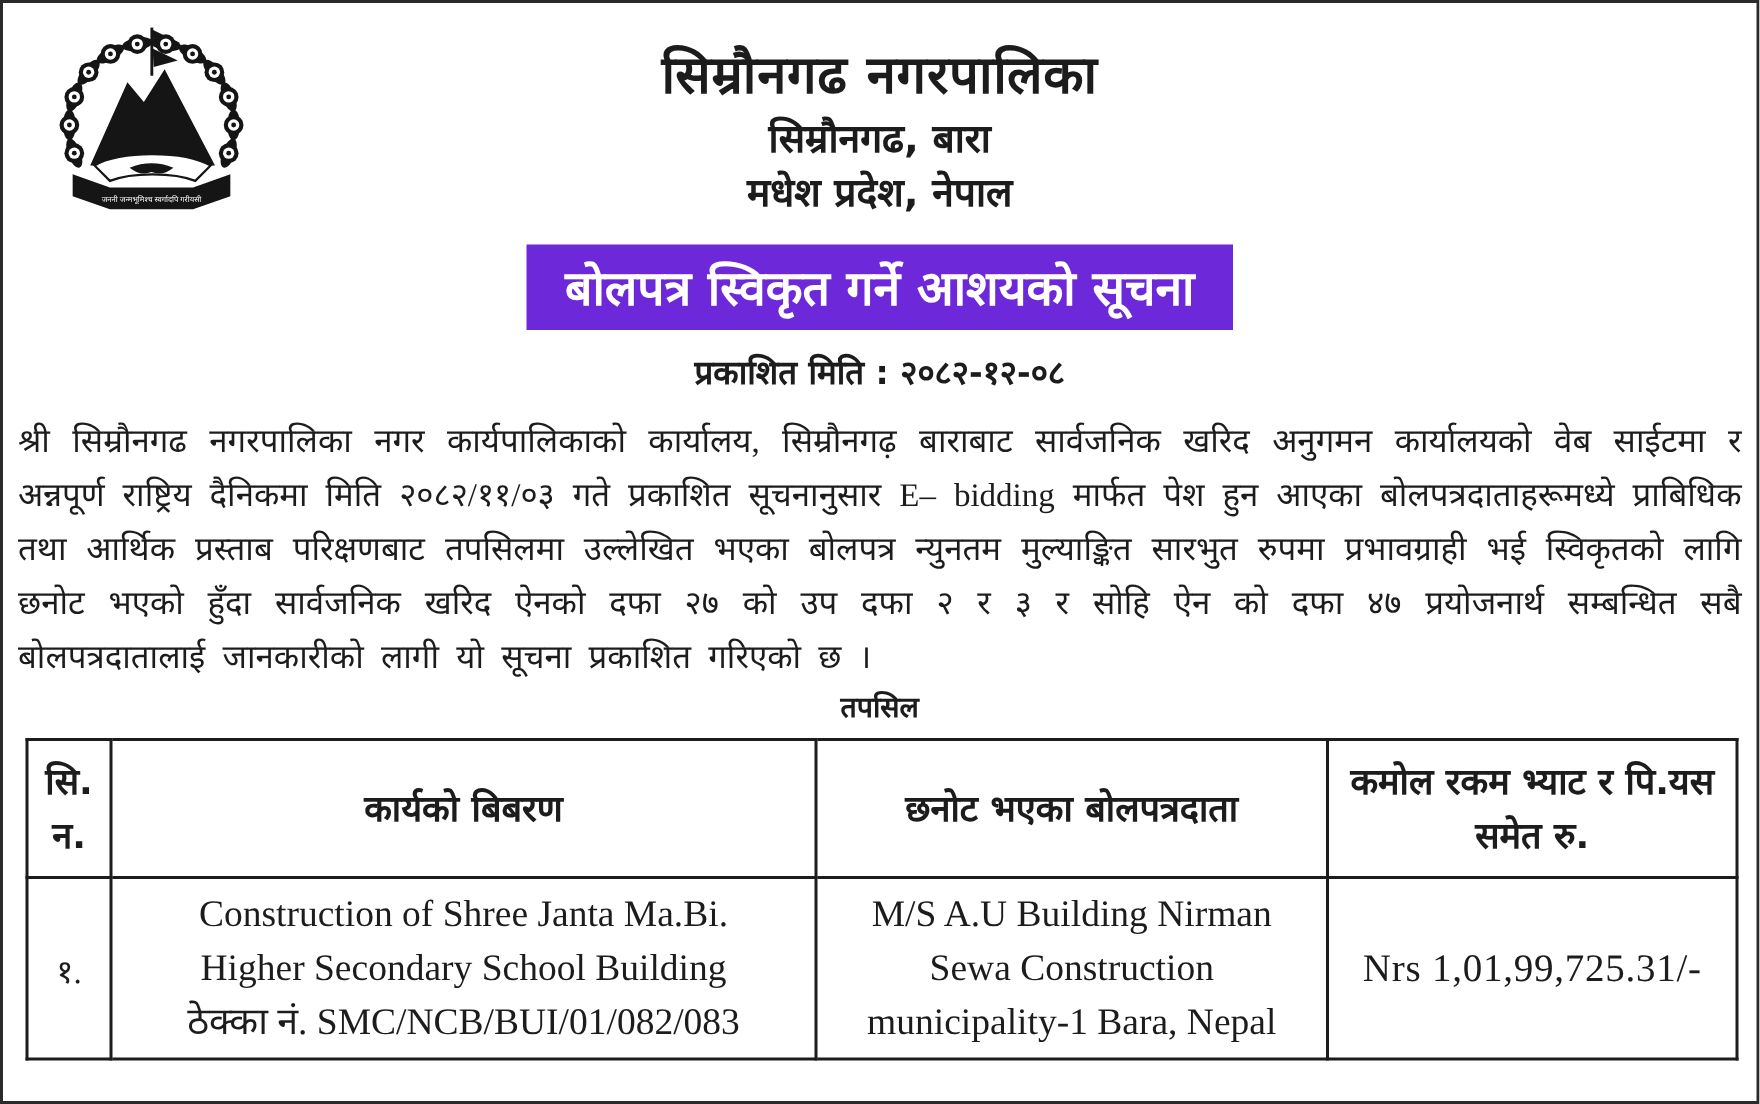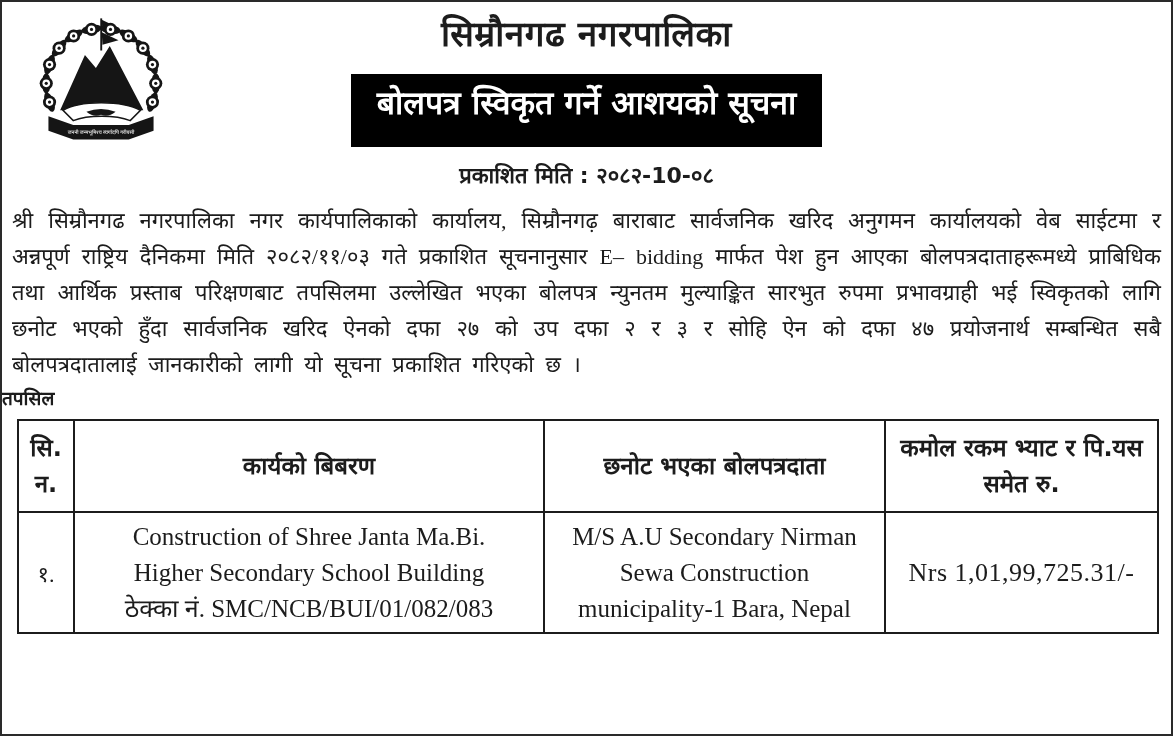--- a/index.html
+++ b/index.html
@@ -22,53 +22,54 @@
     width: 146px;
     height: 150px;
   }
   .titles { text-align: center; padding-top: 8px; }
   .title-main {
     font-family: "DejaVu Sans", "Liberation Sans", sans-serif;
     font-weight: bold;
     font-size: 35px;
     line-height: 48px;
     letter-spacing: 0.5px;
+    margin-top: 17px;
   }
   .title-sub {
     font-family: "DejaVu Sans", "Liberation Sans", sans-serif;
     font-weight: bold;
     font-size: 26px;
     line-height: 36px;
   }
   .banner-wrap { text-align: center; margin-top: 16px; }
   .banner {
     display: inline-block;
-    background: #000000;
+    background: #6d28d9;
     color: #ffffff;
     font-family: "DejaVu Sans", "Liberation Sans", sans-serif;
     font-weight: bold;
     font-size: 32px;
-    padding: 6px 26px 24px 26px;
+    padding: 6px 26px 8px 26px;
   }
   .pub-date {
     text-align: center;
     font-family: "DejaVu Sans", "Liberation Sans", sans-serif;
     font-weight: bold;
     font-size: 22px;
     margin-top: 12px;
   }
   .body-par {
     margin: 14px 10px 0 10px;
     font-size: 22px;
     line-height: 36px;
     text-align: justify;
     word-spacing: 6px;
   }
   .schedule-heading {
-    text-align: left;
+    text-align: center;
     font-family: "DejaVu Sans", "Liberation Sans", sans-serif;
     font-weight: bold;
     font-size: 19px;
     margin-top: 2px;
   }
   table.notice-table {
     border-collapse: collapse;
     margin: 8px 0 0 15px;
     width: 1140px;
     table-layout: fixed;
@@ -189,27 +190,29 @@
 
       <path d="M80,134 q20,-8 40,0 q-10,8 -20,4 q-10,4 -20,-4 Z"></path>
 
       <path d="M28,140 L62,152 L138,152 L172,140 L172,160 L138,172 L62,172 L28,160 Z"></path>
       <text x="100" y="165" text-anchor="middle" font-size="7" fill="#ffffff">जननी जन्मभूमिश्च स्वर्गादपि गरीयसी</text>
     </g>
   </svg>
 
   <div class="titles">
     <div class="title-main">सिम्रौनगढ नगरपालिका</div>
+    <div class="title-sub">सिम्रौनगढ, बारा</div>
+    <div class="title-sub">मधेश प्रदेश, नेपाल</div>
   </div>
 
   <div class="banner-wrap">
     <span class="banner">बोलपत्र स्विकृत गर्ने आशयको सूचना</span>
   </div>
 
-  <div class="pub-date">प्रकाशित मिति : २०८२-10-०८</div>
+  <div class="pub-date">प्रकाशित मिति : २०८२-१२-०८</div>
 
   <div class="body-par">श्री सिम्रौनगढ नगरपालिका नगर कार्यपालिकाको कार्यालय, सिम्रौनगढ़ बाराबाट सार्वजनिक खरिद अनुगमन कार्यालयको वेब साईटमा र अन्नपूर्ण राष्ट्रिय दैनिकमा मिति २०८२/११/०३ गते प्रकाशित सूचनानुसार E– bidding मार्फत पेश हुन आएका बोलपत्रदाताहरूमध्ये प्राबिधिक तथा आर्थिक प्रस्ताब परिक्षणबाट तपसिलमा उल्लेखित भएका बोलपत्र न्युनतम मुल्याङ्कित सारभुत रुपमा प्रभावग्राही भई स्विकृतको लागि छनोट भएको हुँदा सार्वजनिक खरिद ऐनको दफा २७ को उप दफा २ र ३ र सोहि ऐन को दफा ४७ प्रयोजनार्थ सम्बन्धित सबै बोलपत्रदातालाई जानकारीको लागी यो सूचना प्रकाशित गरिएको छ ।</div>
 
   <div class="schedule-heading">तपसिल</div>
 
   <table class="notice-table">
     <colgroup>
       <col class="col-sn">
         <col class="col-work">
         <col class="col-bidder">
@@ -229,21 +232,21 @@
       </td>
     </tr>
     <tr class="data-row">
       <td class="cell-sn">१.</td>
       <td class="cell-en">
         <div>Construction of Shree Janta  Ma.Bi.</div>
         <div>Higher Secondary School Building</div>
         <div>ठेक्का नं.  SMC/NCB/BUI/01/082/083</div>
       </td>
       <td class="cell-en">
-        <div>M/S A.U Secondary Nirman</div>
+        <div>M/S A.U Building Nirman</div>
         <div>Sewa Construction</div>
         <div>municipality-1 Bara, Nepal</div>
       </td>
       <td class="cell-en cell-amount">Nrs 1,01,99,725.31/-</td>
     </tr>
   </tbody>
     </table>
 
 </div>
 

